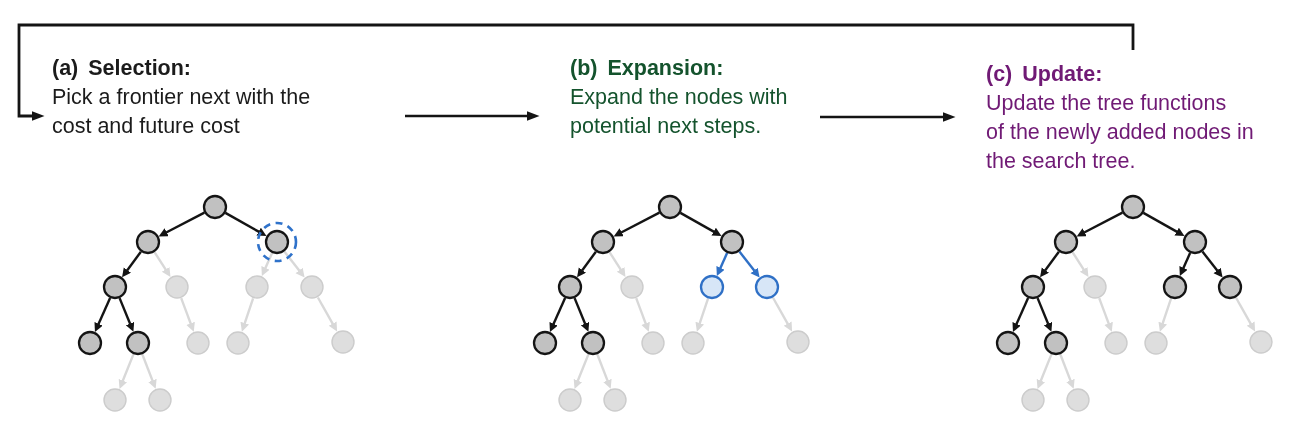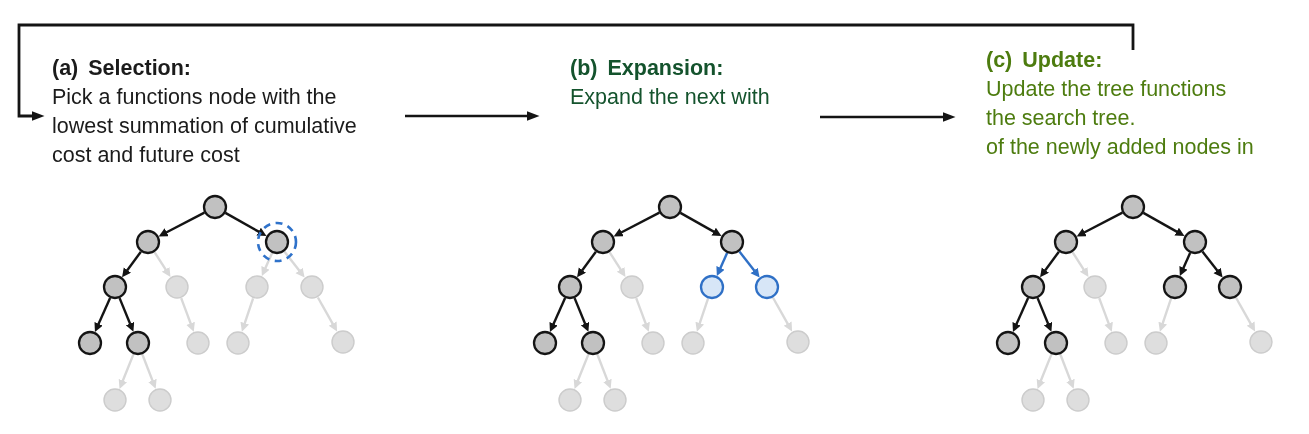--- a/index.html
+++ b/index.html
@@ -139,34 +139,34 @@
           <circle cx="65" cy="205" r="11" fill="#dedede" stroke="#cccccc" stroke-width="1.4"></circle>
           <circle cx="110" cy="205" r="11" fill="#dedede" stroke="#cccccc" stroke-width="1.4"></circle>
         </g>
       </g>
   </svg>
 
   <div class="panel" style="left: 52px; top: 54px; width: 352px; color: rgb(27, 27, 27);">
     <div class="title">
       <span class="label">(a)</span><span>Selection:</span>
     </div>
-    <div>Pick a functions node with the</div>
-    <div>lowest summation of cumulative</div>
+    <div>Pick a frontier next with the</div>
     <div>cost and future cost</div>
   </div>
 
   <div class="panel" style="left: 570px; top: 54px; width: 300px; color: #14532d;">
     <div class="title">
       <span class="label">(b)</span><span>Expansion:</span>
     </div>
-    <div>Expand the next with</div>
+    <div>Expand the nodes with</div>
+    <div>potential next steps.</div>
   </div>
 
-  <div class="panel" style="left: 986px; top: 46px; width: 300px; color: #4d7c0f;">
+  <div class="panel" style="left: 986px; top: 60px; width: 300px; color: #701a75;">
     <div class="title">
       <span class="label">(c)</span><span>Update:</span>
     </div>
     <div>Update the tree functions</div>
+    <div>of the newly added nodes in</div>
     <div>the search tree.</div>
-    <div>of the newly added nodes in</div>
   </div>
 
 </div>
 
 </body></html>

